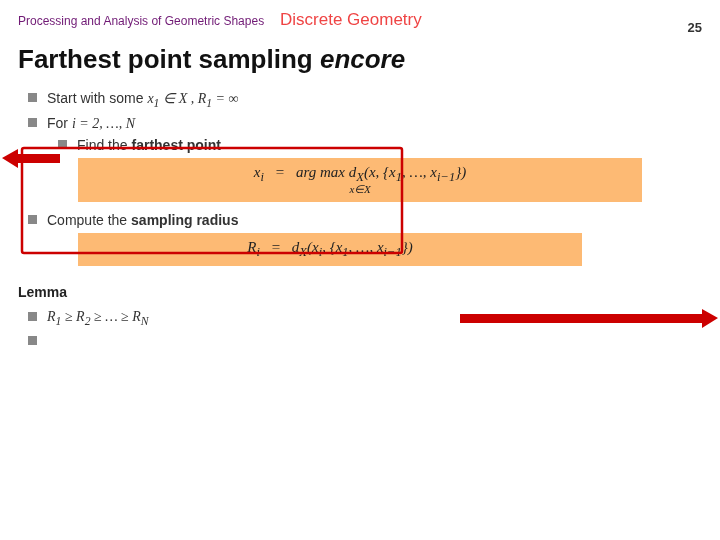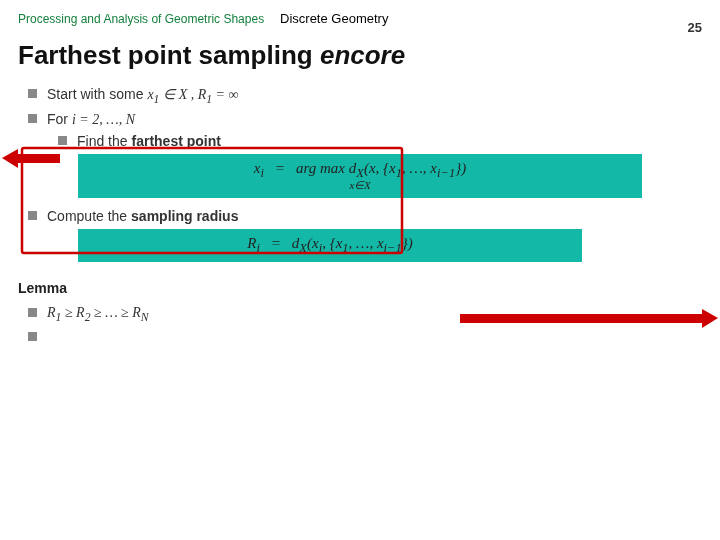--- a/index.html
+++ b/index.html
@@ -64,21 +64,21 @@
       color: #333;
     }
 
     .math-inline {
       font-family: 'Times New Roman', Times, serif;
       font-style: italic;
       font-size: 14px;
     }
 
     .formula-block {
-      background: #14b8a6;
+      background: #fdba74;
       margin: 4px 10px 6px 20px;
       padding: 6px 10px;
       font-family: 'Times New Roman', Times, serif;
       font-style: italic;
       font-size: 15px;
       text-align: center;
     }
 
     .lemma-title {
       font-size: 14px;
@@ -100,28 +100,28 @@
       position: absolute;
       top: 20px;
       right: 18px;
       font-size: 13px;
       font-weight: bold;
       color: #333;
     }
 
     .header-course {
       font-size: 12px;
-      color: #15803d;
+      color: #701a75;
       display: inline;
       text-align: center;
     }
 
     .header-topic {
-      font-size: 13px;
-      color: #000000;
+      font-size: 17px;
+      color: #ef4444;
       display: inline;
     }
 
     .bold-text { font-weight: bold; }
   </style>
 </head>
 <body>
 
 <div class="header">
   <div>

